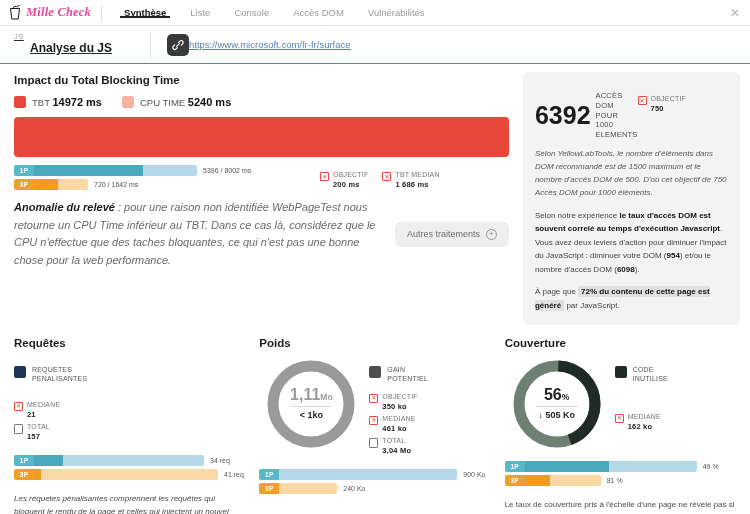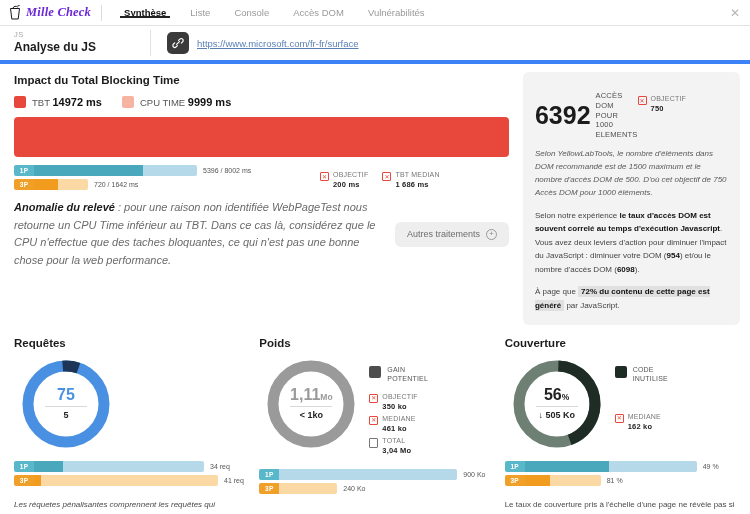--- a/index.html
+++ b/index.html
@@ -18,21 +18,21 @@
     display: flex; align-items: center;
     border-bottom: 1px solid #e2e2e2;
     background: #fff;
     position: relative;
   }
   .logo-wrap { display: flex; align-items: center; gap: 4px; padding: 0 10px 0 8px; }
   .logo-cup { width: 14px; height: 15px; position: relative; }
   .logo-text {
     font-family: "Liberation Serif", serif;
     font-weight: bold; font-style: italic;
-    font-size: 12.5px; letter-spacing: .2px; color: #6d28d9;
+    font-size: 12.5px; letter-spacing: .2px; color: #ec4899;
     white-space: nowrap;
   }
   .topbar-div { width: 1px; height: 16px; background: #dcdcdc; margin-right: 10px; }
   .tabs { display: flex; align-items: center; height: 29px; gap: 0; }
   .tab {
     font-size: 9.5px; color: #9a9a9a; padding: 0 12px;
     display: flex; align-items: center; cursor: pointer;
     position: relative; white-space: nowrap;
   }
   .tab.active { color: #111; font-weight: bold; }
@@ -41,27 +41,27 @@
     height: 2px; background: #222;
   }
   .close-x {
     position: absolute; right: 10px; top: 50%; transform: translateY(-50%);
     font-size: 12px; color: #b5b5b5; cursor: pointer; line-height: 1;
   }
 
   
   .subhead {
     height: 38px; display: flex; align-items: center;
-    border-bottom: 4px solid #3b82f6; background: #fff;
+    border-bottom: 1px solid #3b82f6; background: #fff; text-decoration: underline;
   }
   .subhead-left { width: 150px; padding-left: 14px; }
   .subhead-kicker { font-size: 7.5px; color: #a6a6a6; letter-spacing: .5px; line-height: 1.1; }
-  .subhead-title { font-size: 12px; font-weight: bold; color: #1c1c1c; line-height: 1.25; }
+  .subhead-title { font-size: 12px; font-weight: bold; color: #1c1c1c; line-height: 1.25; margin-left: 16px; }
   .subhead-div { width: 1px; height: 26px; background: #e0e0e0; }
-  .url-wrap { display: flex; align-items: center; gap: 8px; padding-left: 16px; }
+  .url-wrap { display: flex; align-items: center; padding-left: 16px; }
   .url-badge {
     width: 22px; height: 22px; border-radius: 5px; background: #3a3a3a;
     display: flex; align-items: center; justify-content: center; cursor: pointer;
   }
   .url-link {
     font-size: 9.5px; color: #5a7fb5; text-decoration: underline; cursor: pointer;
     white-space: nowrap;
   }
 
   
@@ -224,21 +224,21 @@
     <div class="panel-tbt">
       <h2 class="section-title">Impact du Total Blocking Time</h2>
 
       <div class="legend-row">
         <div class="legend-item">
           <span class="swatch" style="background:#e8483c"></span>
           <span class="legend-label"><span>TBT</span> <b>14972 ms</b></span>
         </div>
         <div class="legend-item">
           <span class="swatch" style="background:#f6b3a2"></span>
-          <span class="legend-label"><span>CPU TIME</span> <b>9999 ms</b></span>
+          <span class="legend-label"><span>CPU TIME</span> <b>5240 ms</b></span>
         </div>
       </div>
 
       <div class="bigbar">
         <span class="cpu" style="width:0%"></span>
       </div>
 
       <div class="party">
 
         <div class="party-line">
@@ -305,29 +305,36 @@
         <span>À page que </span><span class="hl">72% du contenu de cette page est généré</span><span> par JavaScript.</span>
       </p>
     </div>
   </div>
 
   <div class="row-bottom">
 
     <div class="col">
       <h2 class="section-title">Requêtes</h2>
       <div class="donut-row">
-        <div class="donut-box">
-          <svg width="104" height="94" viewBox="0 0 104 94">
-            <circle cx="52" cy="47" r="38" fill="none" stroke="#4a90e2" stroke-width="11"></circle>
-            <circle cx="52" cy="47" r="38" fill="none" stroke="#1d3557" stroke-width="11" stroke-dasharray="16 223" transform="rotate(-95 52 47)"></circle>
-          </svg>
-          <div class="donut-center">
-            <span class="donut-top" style="color:#4a90e2">75</span>
-            <span class="donut-rule"></span>
-            <span class="donut-bot">5</span>
+        <div class="col-legend">
+          <div class="legend-item">
+            <span class="swatch" style="background:#1d3557"></span>
+            <span class="legend-stack">
+              <span>REQUETES</span><br><span>PENALISANTES</span>
+            </span>
+          </div>
+          <div class="col-stats">
+            <div class="mini-stat">
+              <span class="ico-target">✕</span>
+              <span class="mini-stat-txt"><span>MEDIANE</span><b>21</b></span>
+            </div>
+            <div class="mini-stat">
+              <span class="ico-doc"></span>
+              <span class="mini-stat-txt"><span>TOTAL</span><b>157</b></span>
+            </div>
           </div>
         </div>
       </div>
 
       <div class="col-bars">
         <div class="party-line">
           <span class="party-tag tag-1p">1P</span>
           <span class="party-track track-1p-bg" style="width:170px">
             <span class="track-fill-1p" style="width:17%"></span>
           </span>

